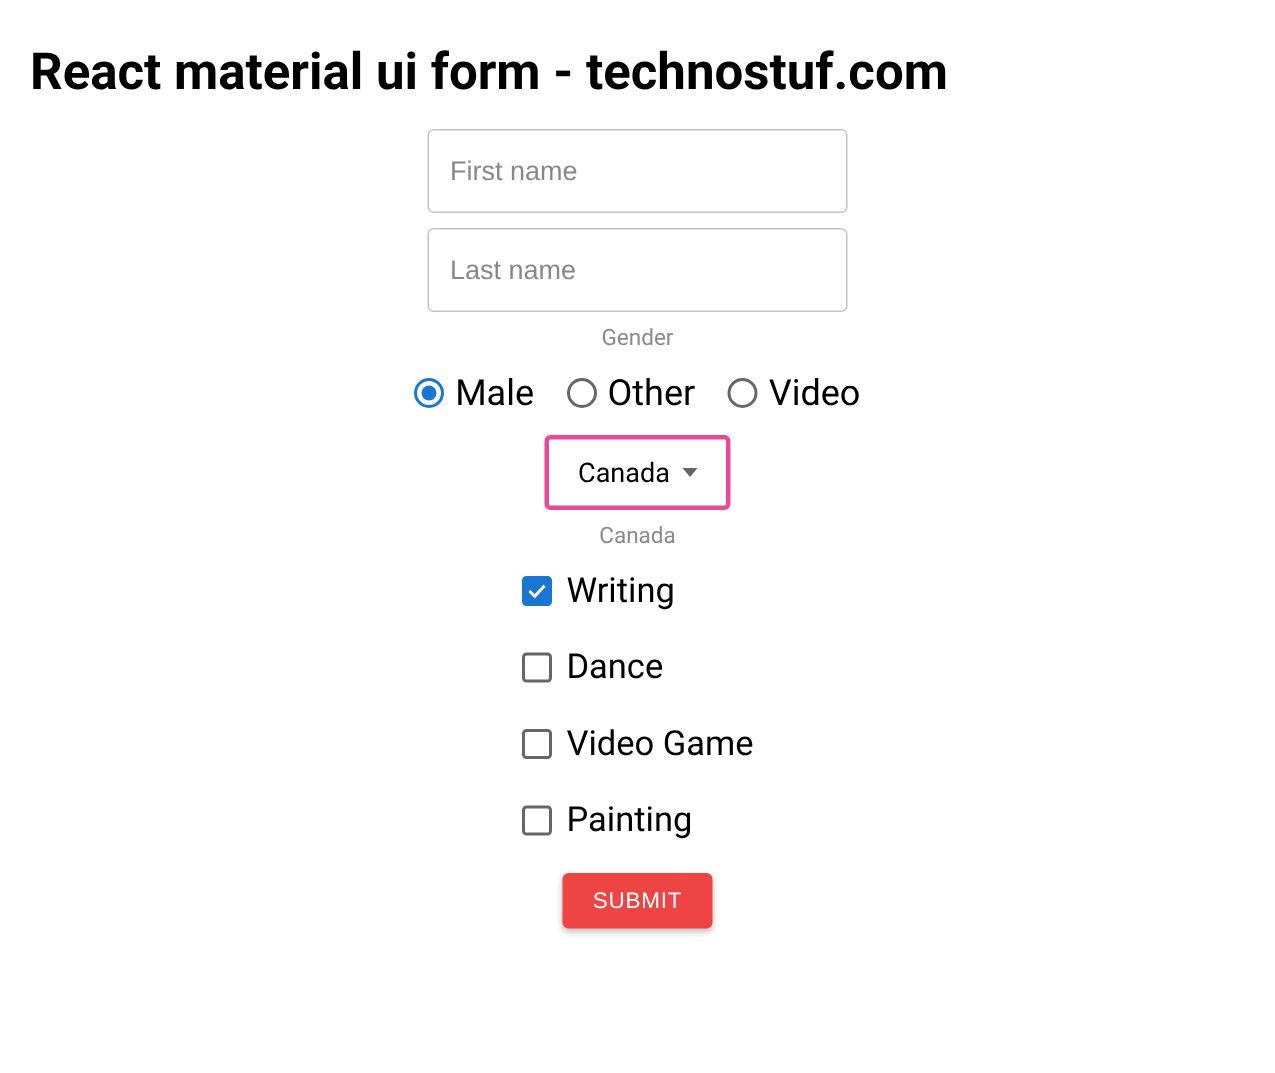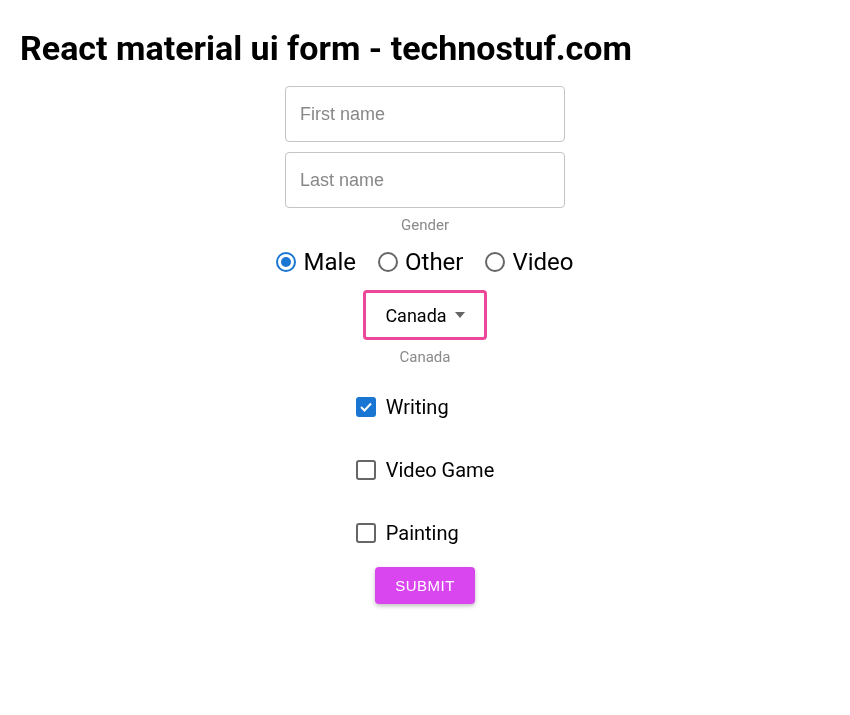--- a/index.html
+++ b/index.html
@@ -87,40 +87,39 @@
       display: flex;
       flex-direction: column;
       gap: 24px;
       margin-top: 6px;
       margin-bottom: 22px;
     }
     .hobby-item {
       display: flex;
       align-items: center;
       gap: 10px;
-      font-size: 20px;
+      font-size: 23px;
       cursor: pointer;
-      margin-top: 15px;
     }
     .checkbox-box {
       width: 20px; height: 20px;
       border: 2px solid #666;
       border-radius: 3px;
       display: flex; align-items: center; justify-content: center;
       flex-shrink: 0;
     }
     .checkbox-box.checked {
       background: #1976d2;
       border-color: #1976d2;
     }
     .checkmark {
       width: 12px; height: 10px;
     }
     .submit-btn {
-      background: #d946ef;
+      background: #ef4444;
       color: #fff;
       border: none;
       border-radius: 4px;
       padding: 10px 20px;
       font-size: 15px;
       letter-spacing: 0.5px;
       font-weight: 500;
       cursor: pointer;
       box-shadow: 0 2px 4px rgba(0,0,0,0.25);
     }
@@ -166,20 +165,24 @@
     <label class="hobby-item">
       <span class="checkbox-box checked">
         <svg class="checkmark" viewBox="0 0 12 10">
             <path d="M1 5 L4.5 8.5 L11 1.5" stroke="#fff" stroke-width="2" fill="none"></path>
           </svg>
       </span>
       <span>Writing</span>
     </label>
     <label class="hobby-item">
       <span class="checkbox-box"></span>
+      <span>Dance</span>
+    </label>
+    <label class="hobby-item">
+      <span class="checkbox-box"></span>
       <span>Video Game</span>
     </label>
     <label class="hobby-item">
       <span class="checkbox-box"></span>
       <span>Painting</span>
     </label>
   </div>
 
   <button class="submit-btn">SUBMIT</button>
 

